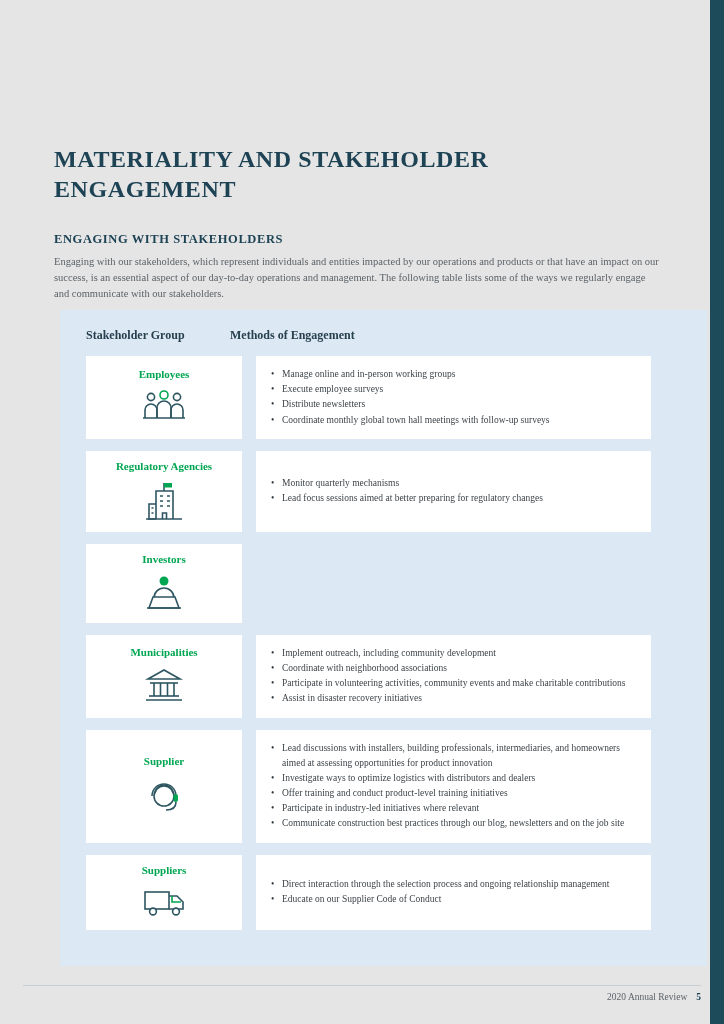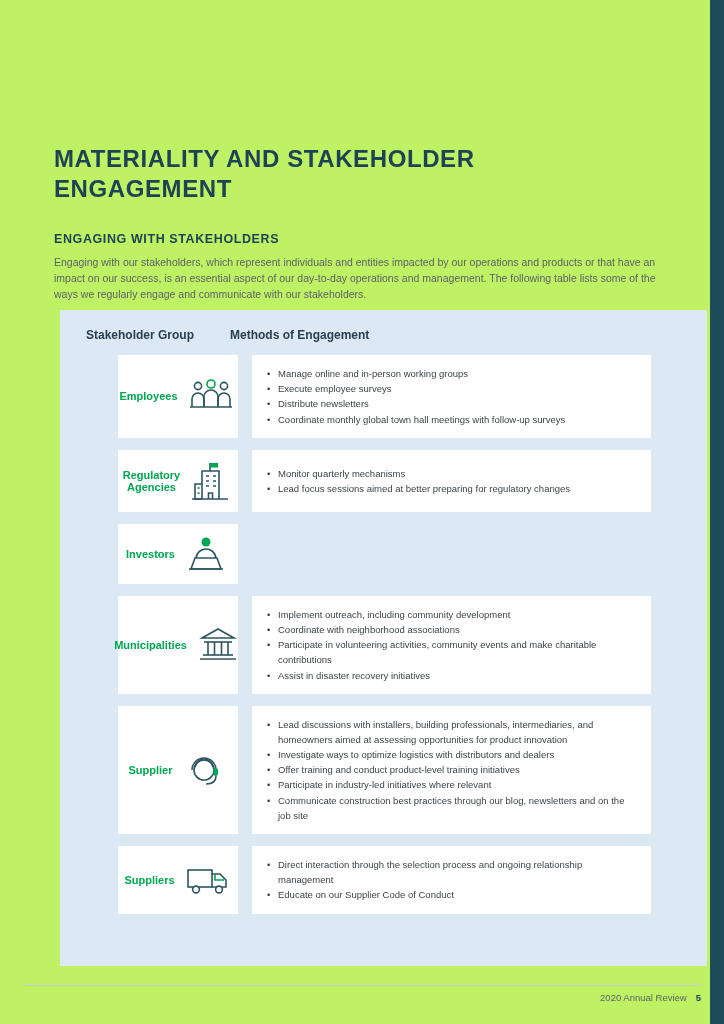--- a/index.html
+++ b/index.html
@@ -1,22 +1,22 @@
 <!DOCTYPE html>
 <html><head>
 <meta charset="utf-8">
 <style>
   * { box-sizing: border-box; }
   body { margin: 0; background: #ffffff; }
   .page {
     position: relative;
     width: 724px;
     height: 1024px;
-    background: #bef264;
-    font-family: Liberation Sans, sans-serif;
+    background: #e5e5e5;
+    font-family: Liberation Serif, serif;
     overflow: hidden;
   }
   .side-accent {
     position: absolute;
     top: 0; right: 0;
     width: 14px; height: 100%;
     background: #1d4b59;
   }
   .doc-title {
     position: absolute;
@@ -67,29 +67,28 @@
     font-weight: bold;
     color: #28404e;
   }
   .rows {
     display: flex;
     flex-direction: column;
     gap: 12px;
   }
   .row { display: flex; gap: 14px; }
   .group-card {
-    width: 120px;
+    width: 156px;
     background: #ffffff;
     display: flex;
-    flex-direction: row;
+    flex-direction: column;
     align-items: center;
     justify-content: center;
     gap: 7px;
     padding: 9px 6px;
-    margin-left: 32px;
   }
   .group-label {
     font-size: 11px;
     font-weight: bold;
     color: #00a651;
     text-align: center;
   }
   .group-icon { line-height: 0; }
   .methods-card {
     flex: 1;

